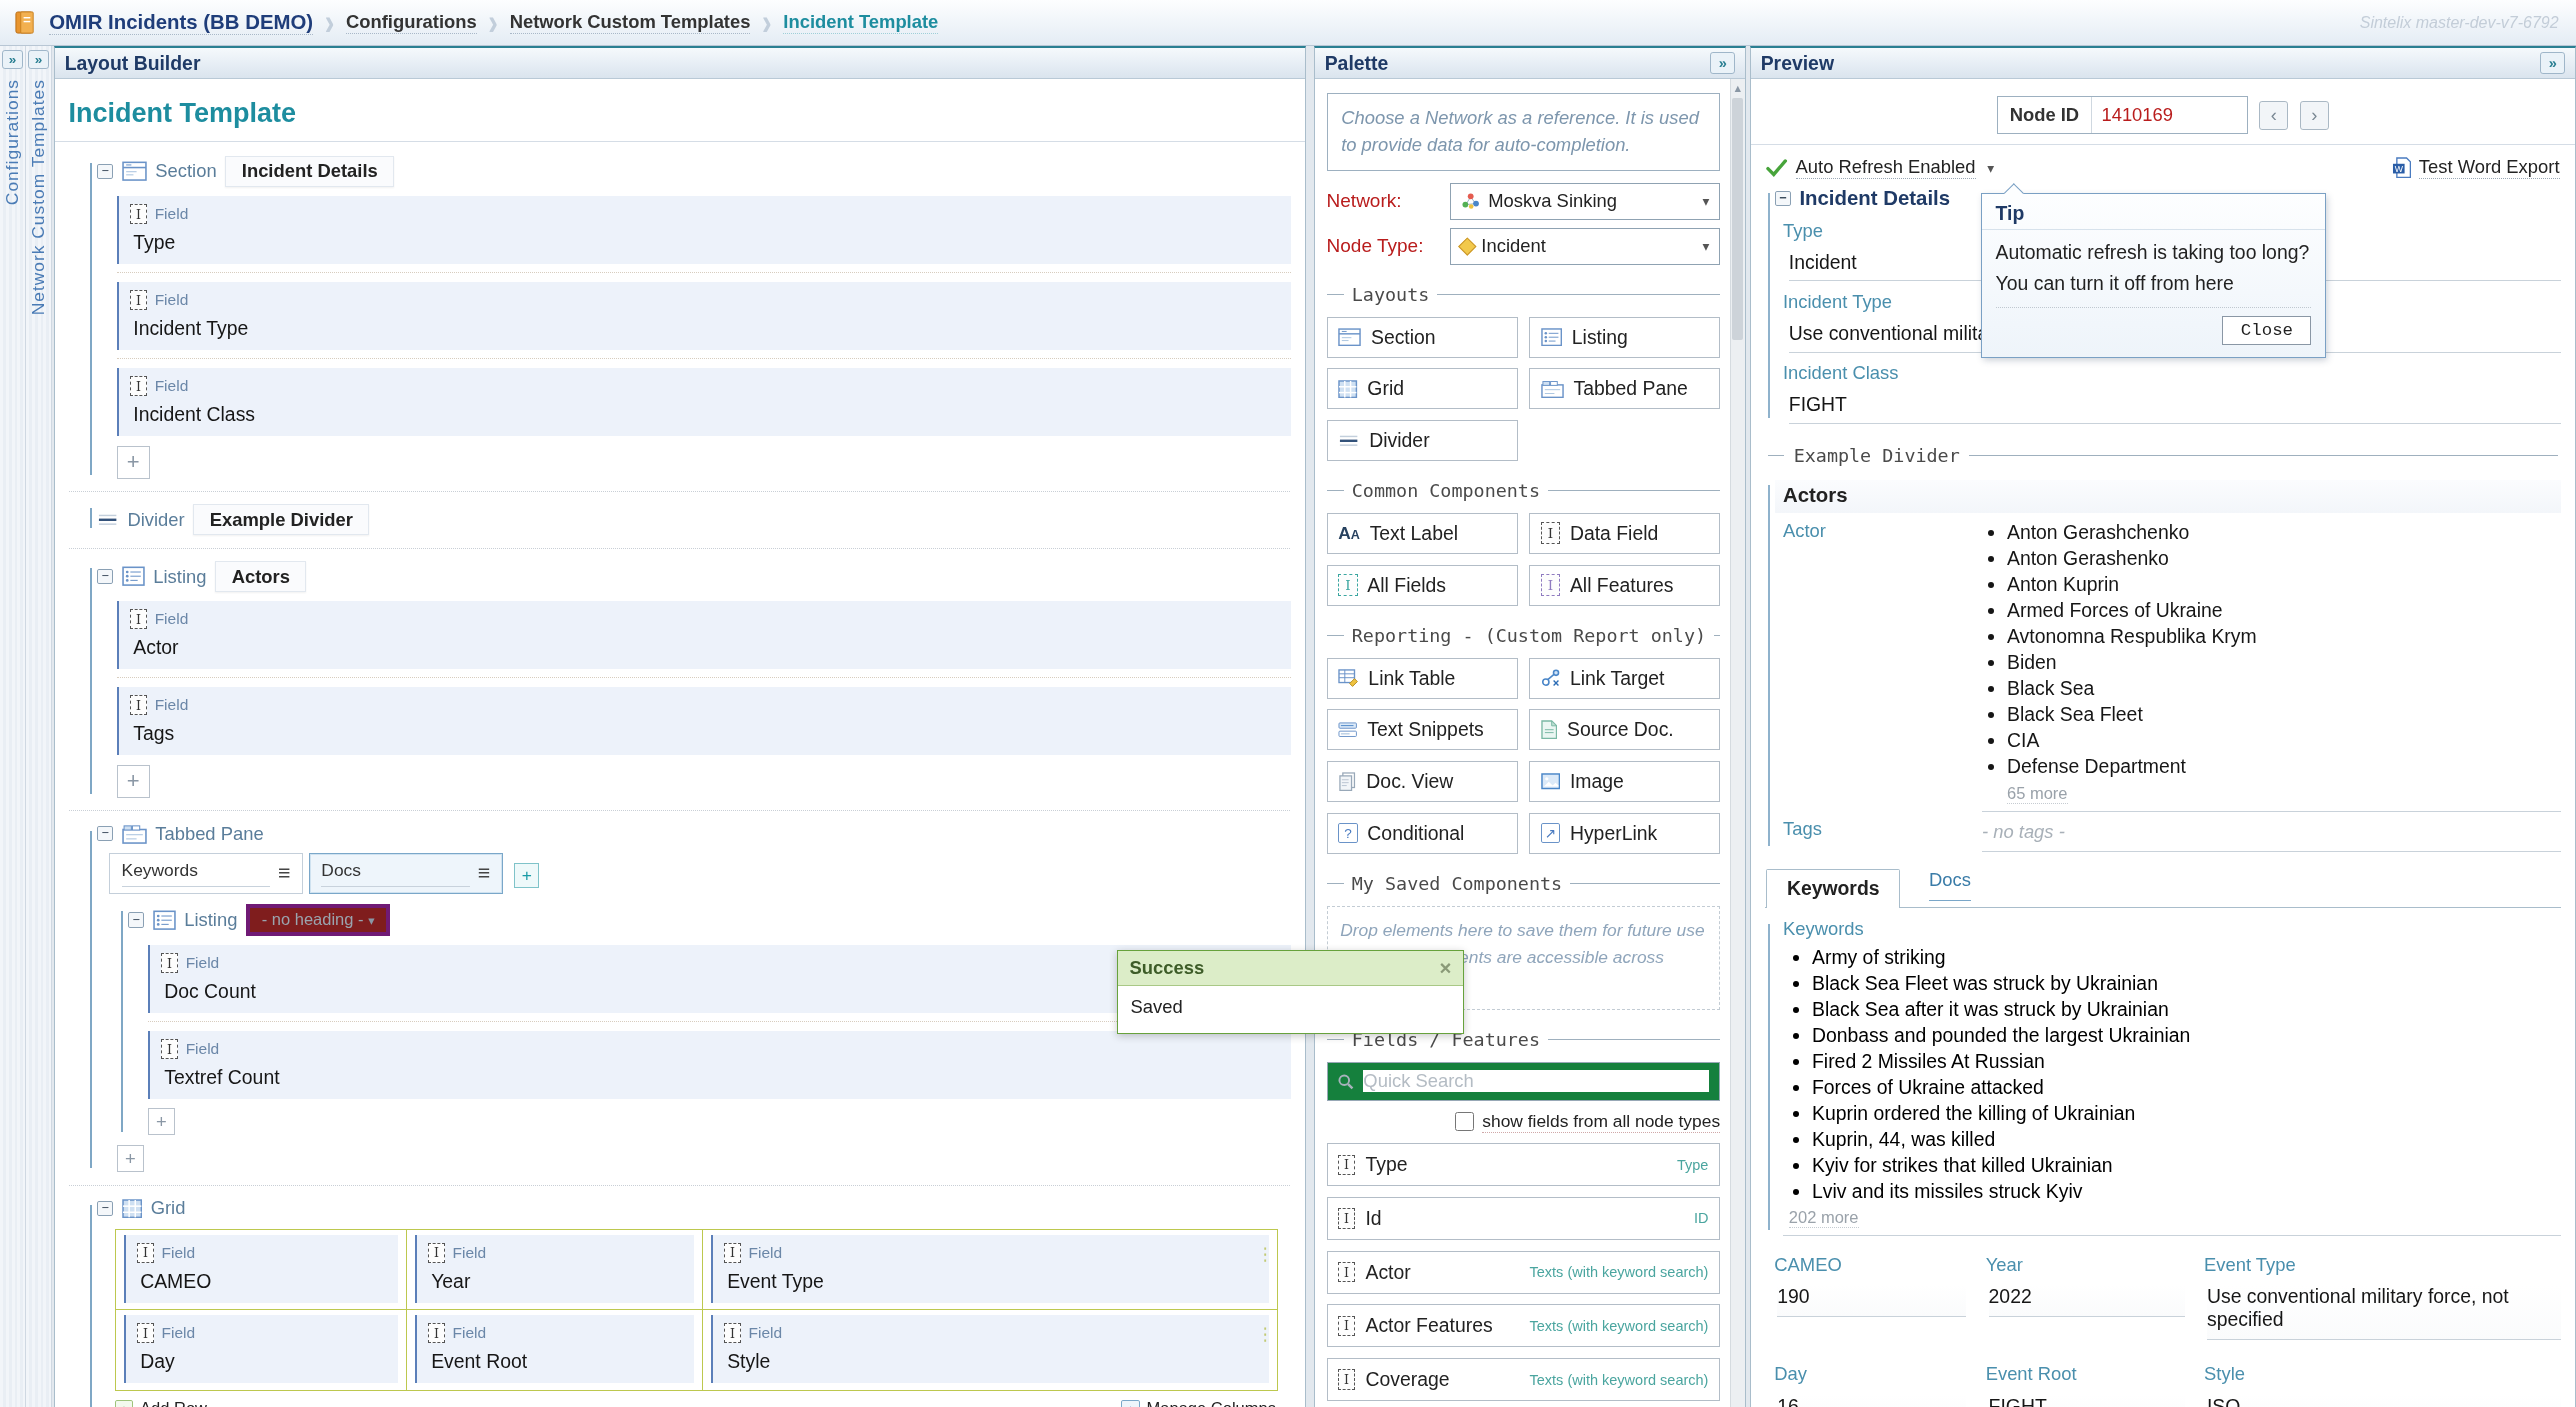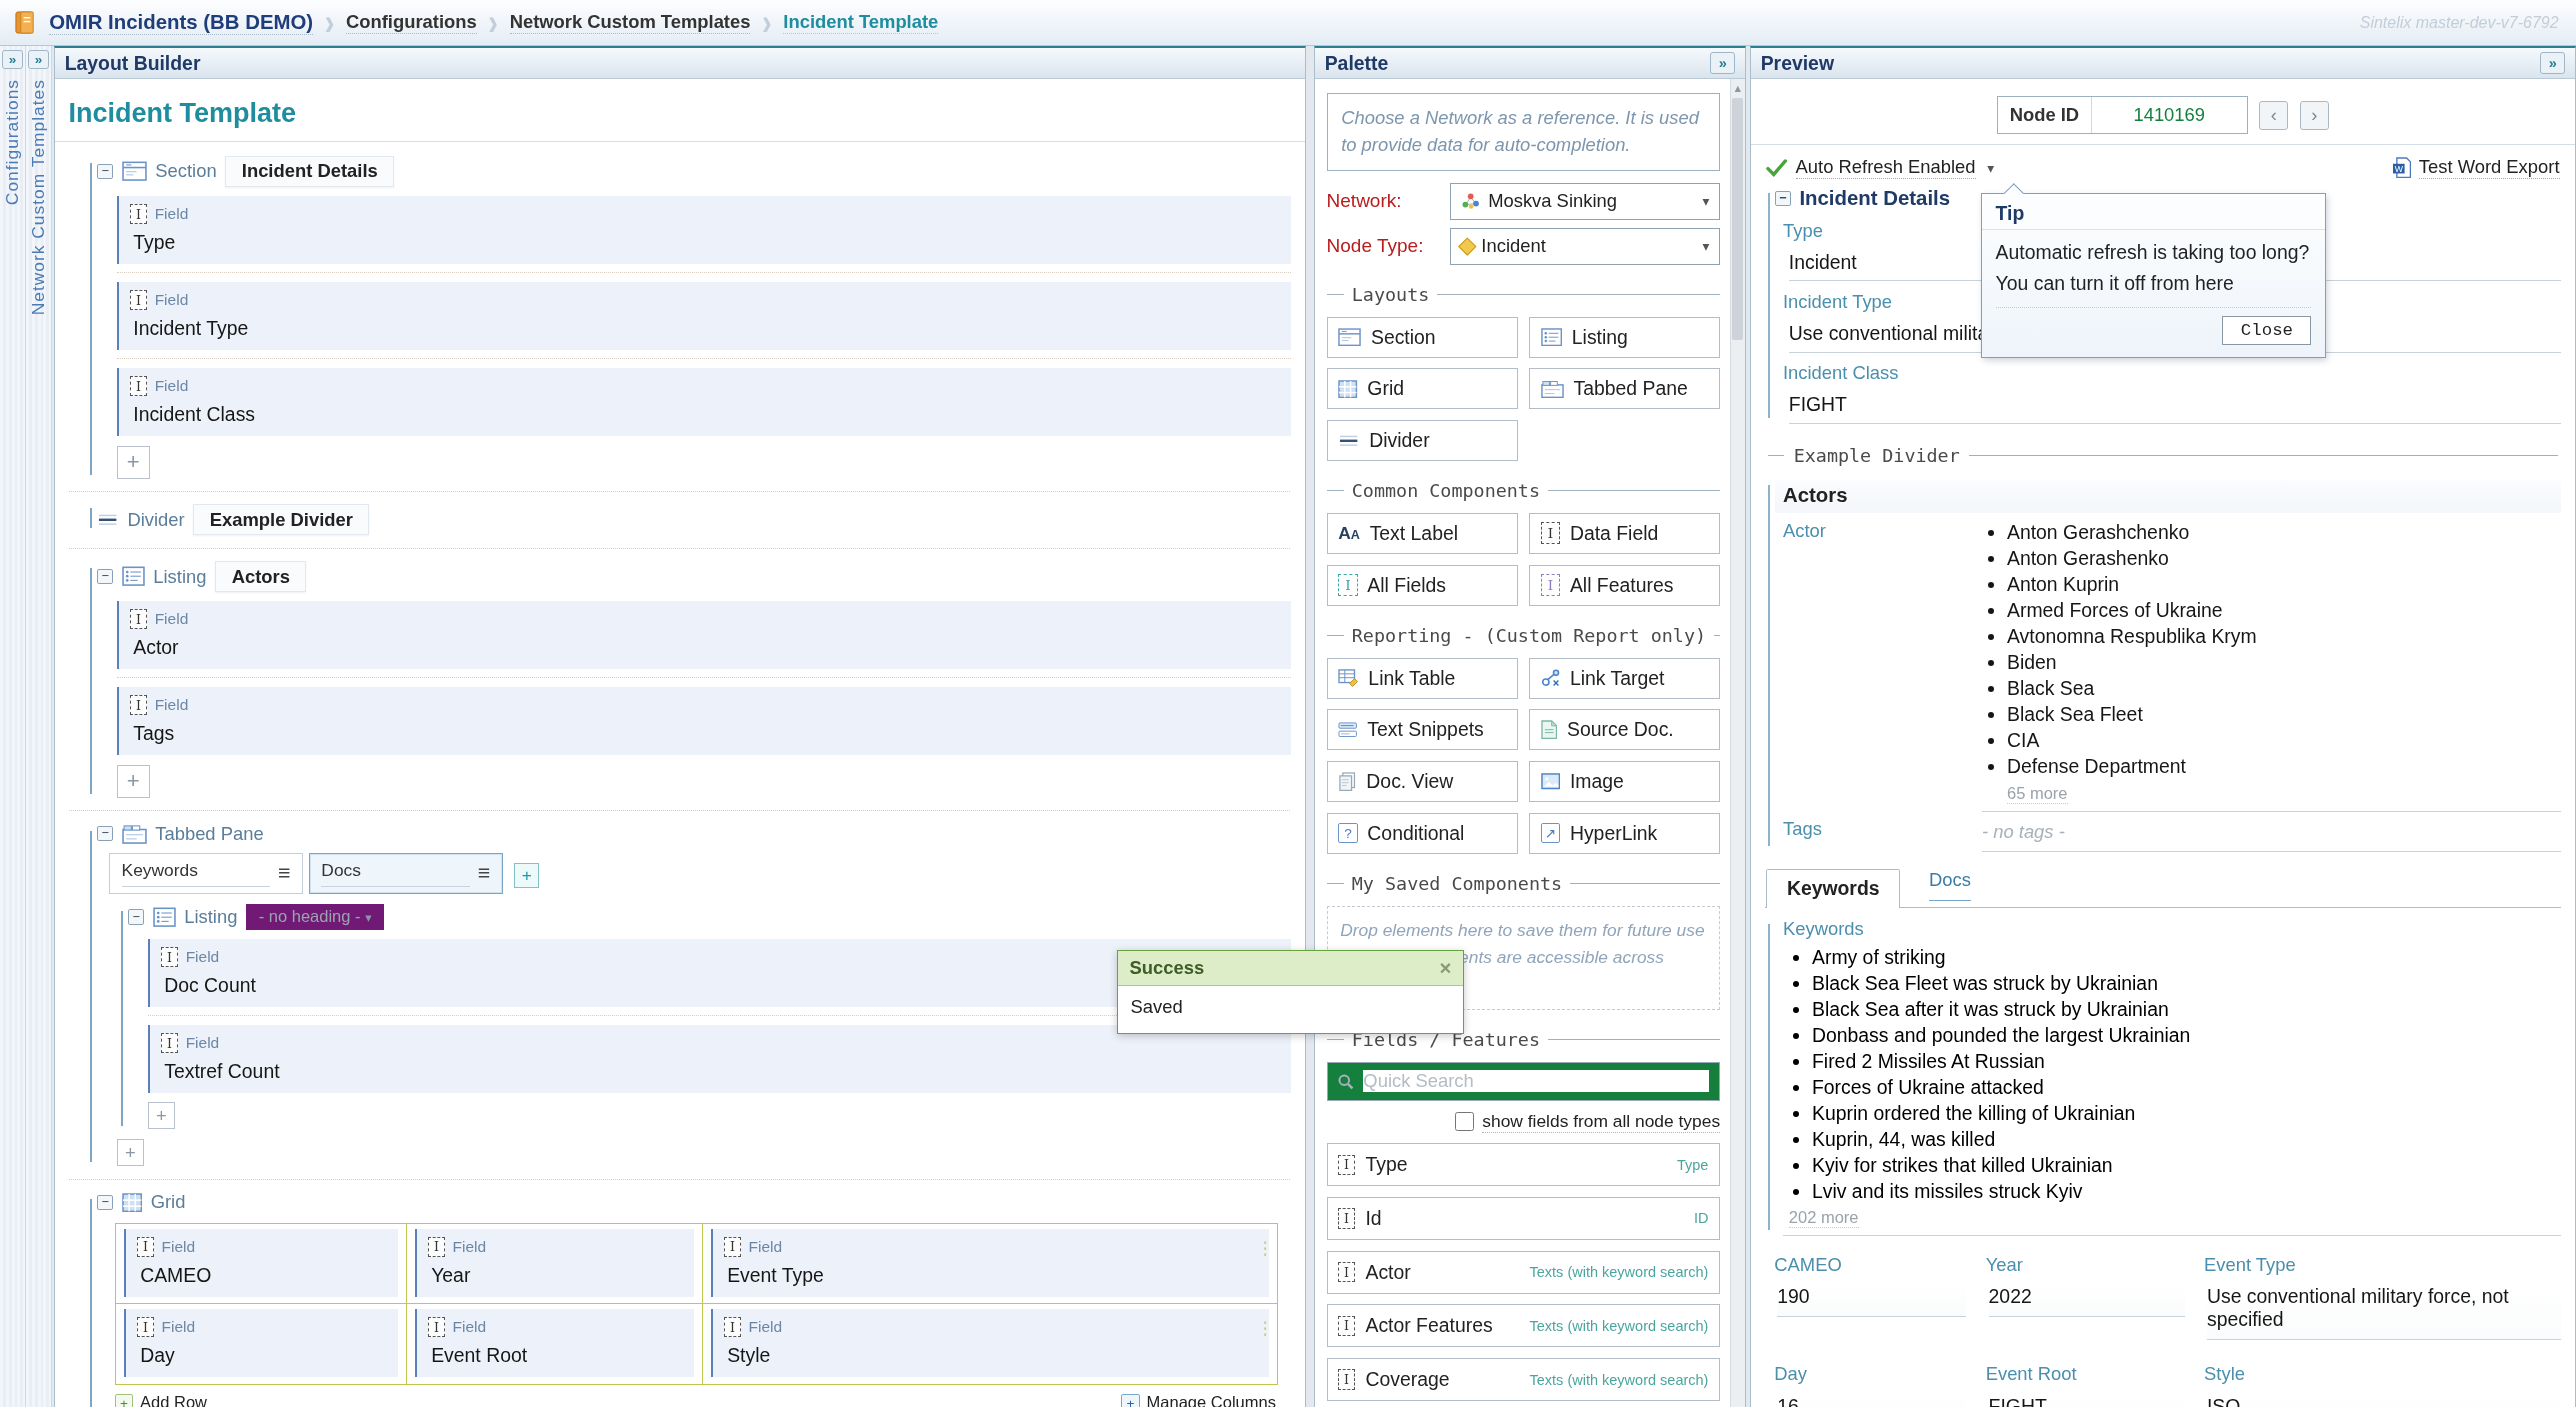--- a/index.html
+++ b/index.html
@@ -43,21 +43,21 @@
   .tmpl-title { color:#1d8d9f; font-weight:bold; font-size:27px; margin:11.6px 0 11.6px 3.9px; }
   .title-rule { border-bottom:1px solid #d5dde6; margin:0 -13.6px 13.6px -9.7px; }
 
   .bgroup { position:relative; margin:1.9px 0 1.9px 25px; padding-left:17.4px; }
   .bgroup::before { content:""; position:absolute; left:0; top:7.8px; bottom:3.9px; width:1.9px; background:#7fa7c5; }
   .bgroup.short::before { top:3.9px; bottom:7.8px; }
   .group-head { display:flex; align-items:center; gap:8.7px; margin:1.9px 0 1.9px -9.7px; }
   .group-type { color:#5a7d9a; font-size:18.4px; }
   .name-box { background:#fafbfd; border:1px solid #e2e8ef; box-shadow:0 1px 1.9px rgba(0,0,0,.06);
     padding:3.9px 15.5px; font-weight:bold; color:#222; font-size:18.4px; cursor:text; }
-  .muted-box { background:#701a75; border:1px solid #701a75; color:#9aa4ae;
+  .muted-box { background:#7f1d1d; border:4px solid #701a75; color:#9aa4ae;
     padding:2.9px 11.6px; font-size:16.5px; cursor:pointer; }
   .minusbox { width:15.5px; height:15.5px; border:1px solid #8aa0b4; background:#f4f7fa; color:#345;
     font-size:12.6px; line-height:1; display:flex; align-items:center; justify-content:center; border-radius:1.9px; cursor:pointer; }
 
   .field-card { background:#edf2fa; border-left:2.9px solid #5b7fb9; padding:7.8px 11.6px 9.7px; margin:8.7px 0 0 9.7px; cursor:pointer; }
   .fc-top { display:flex; align-items:center; gap:7.8px; color:#6b87a8; font-size:15.5px; }
   .fc-value { font-size:19.4px; color:#161616; margin:6.8px 0 0 2.9px; }
   .ic-field { width:16.5px; height:20.4px; border:1px dashed #555; display:inline-flex; align-items:center; justify-content:center;
     font-family:"DejaVu Serif", serif; font-size:12.6px; color:#333; background:#fdfdfd; flex:none; }
   .dot-sep { border-top:1px dotted #d8cdbf; margin:8.7px 0 0 9.7px; }
@@ -135,21 +135,21 @@
 
   .pal-scroll { position:absolute; right:0; top:31px; bottom:0; width:15.5px; background:#eceff2; border-left:1px solid #d5dbe0; }
   .pal-scroll .arr { display:block; text-align:center; color:#8a97a5; font-size:10.7px; padding-top:2.9px; }
   .pal-thumb { position:absolute; left:1.9px; right:1.9px; top:19.4px; height:242px; background:#cdd3d9; border-radius:1.9px; }
 
   
   .pv-body { padding:7.8px 13.6px 0; position:relative; height:1331px; }
   .nodeid-row { display:flex; justify-content:center; align-items:center; gap:11.6px; margin:9.7px 0 9.7px; }
   .nodeid-box { display:flex; border:1px solid #9db0c0; align-items:stretch; }
   .nodeid-label { padding:6.8px 11.6px; font-weight:bold; color:#333; font-size:18.4px; border-right:1px solid #cfd8e0; }
-  .nodeid-box input { width:155px; border:none; outline:none; font-size:18.4px; padding:0 9.7px; font-family:inherit; color:#15803d;text-align:center; }
+  .nodeid-box input { width:155px; border:none; outline:none; font-size:18.4px; padding:0 9.7px; font-family:inherit; color:#b91c1c; }
   .navbtn { width:29px; height:29px; border:1px solid #aab8c4; background:#f2f5f8; color:#7a8894;
     display:flex; align-items:center; justify-content:center; font-size:18.4px; border-radius:2.9px; cursor:pointer; }
   .pv-rule { border-bottom:1px solid #d5dde6; margin:5.8px -13.6px 0; }
 
   .refresh-row { display:flex; align-items:center; gap:7.8px; margin:11.6px 1.9px 3.9px; }
   .dotted-link { font-size:18.4px; color:#222; border-bottom:1px dotted #9aa8b5; cursor:pointer; }
   .ddc { color:#555; font-size:13.6px; margin-left:3.9px; cursor:pointer; }
 
   .pv-group { position:relative; margin:7.8px 0 0 3.9px; padding-left:14.5px; }
   .pv-group::before { content:""; position:absolute; left:0; top:5.8px; bottom:5.8px; width:1.9px; background:#8fb2cc; }

